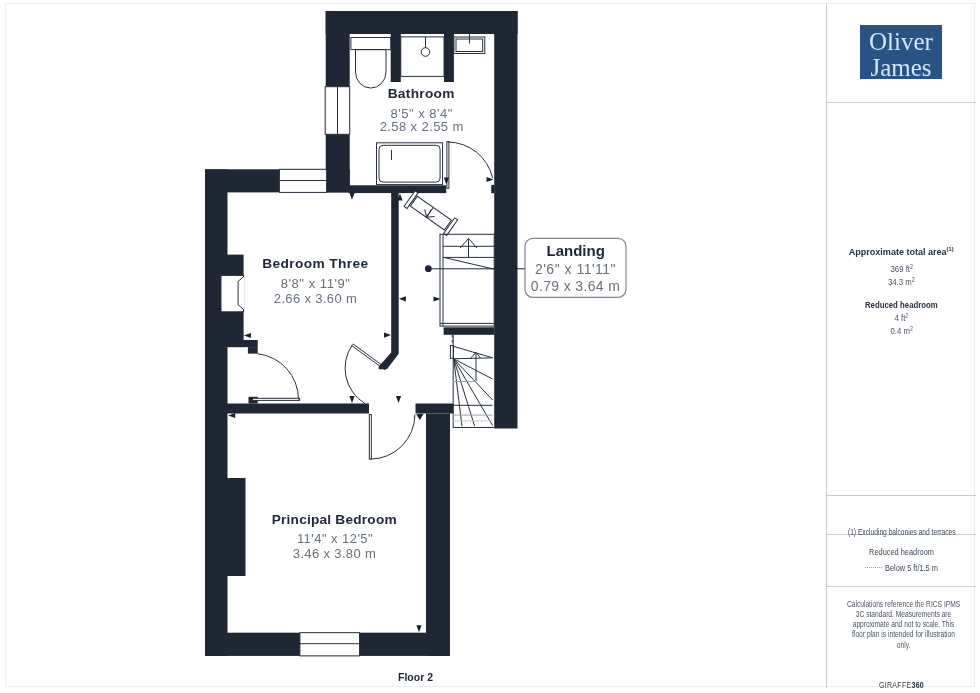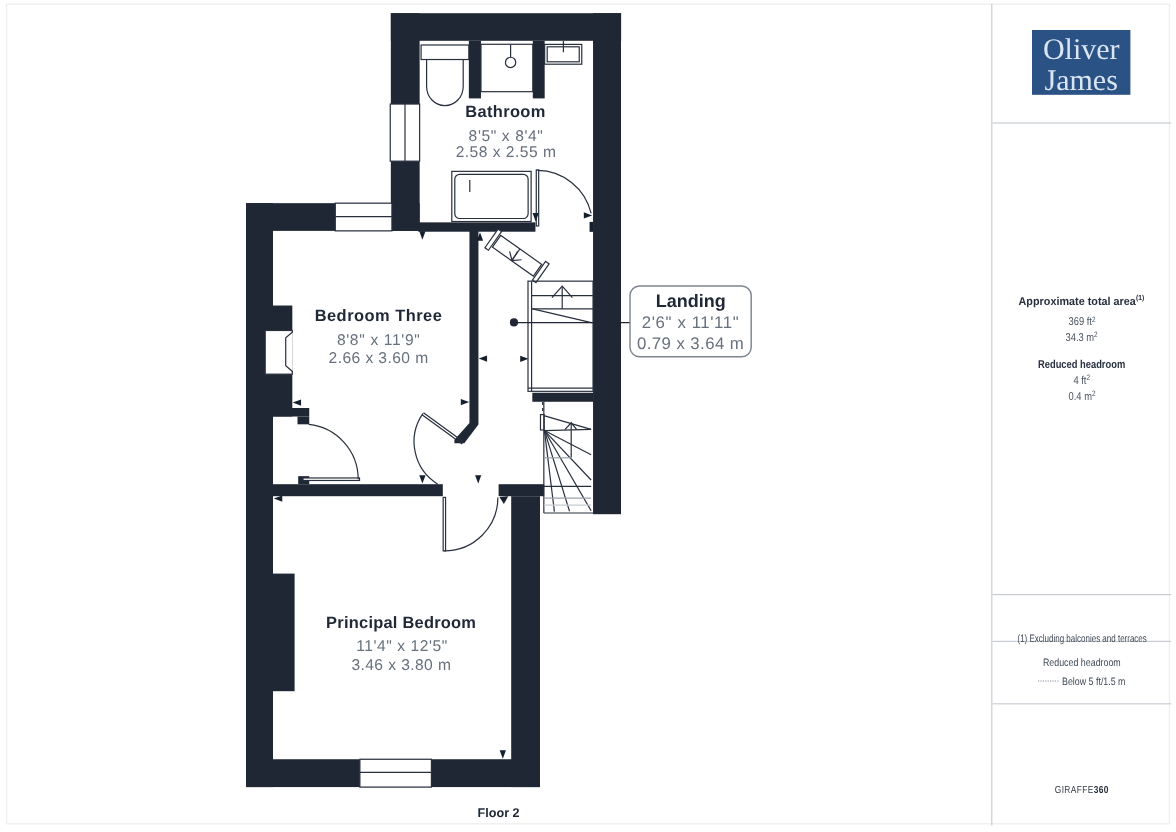--- a/index.html
+++ b/index.html
@@ -28,21 +28,22 @@
 <div class="sb" style="top:246px;font-size:9.5px;font-weight:bold;color:#27303f;"><span class="sx" style="transform:scaleX(0.95);">Approximate total area<span style="font-size:6px;vertical-align:4px;">(1)</span></span></div>
 <div class="sb" style="top:263px;font-size:9.5px;"><span class="sx">369 ft<span style="font-size:6.5px;vertical-align:3px;">2</span></span></div>
 <div class="sb" style="top:275.5px;font-size:9.5px;"><span class="sx">34.3 m<span style="font-size:6.5px;vertical-align:3px;">2</span></span></div>
 <div class="sb" style="top:298.5px;font-size:9.5px;font-weight:bold;color:#27303f;"><span class="sx">Reduced headroom</span></div>
 <div class="sb" style="top:312px;font-size:9.5px;"><span class="sx">4 ft<span style="font-size:6.5px;vertical-align:3px;">2</span></span></div>
 <div class="sb" style="top:325px;font-size:9.5px;"><span class="sx">0.4 m<span style="font-size:6.5px;vertical-align:3px;">2</span></span></div>
 <div class="sb" style="top:507px;font-size:9px;color:#3e4856;margin-top:20px;"><span class="sx" style="transform:scaleX(0.74);">(1) Excluding balconies and terraces</span></div>
 <div class="sb" style="top:547px;font-size:9px;color:#3e4856;"><span class="sx">Reduced headroom</span></div>
 <div style="position:absolute;left:865px;top:567px;width:17px;height:1px;border-top:1px dotted #9aa0a8;"></div>
 <div style="position:absolute;left:885px;top:562.5px;font-size:9px;color:#3e4856;"><span class="sx" style="transform-origin:left center;">Below 5 ft/1.5 m</span></div>
-<div class="sb" style="top:653px;font-size:8.5px;color:#353d49;"><span class="sx" style="letter-spacing:0.4px;">GIRAFFE<b style="color:#222b38;">360</b></span></div>
+<div class="sb" style="top:599px;font-size:9px;line-height:10.15px;"><span class="sx" style="transform:scaleX(0.74);">Calculations reference the RICS IPMS<br>3C standard. Measurements are<br>approximate and not to scale. This<br>floor plan is intended for illustration<br>only.</span></div>
+<div class="sb" style="top:680px;font-size:8.5px;color:#353d49;"><span class="sx" style="letter-spacing:0.4px;">GIRAFFE<b style="color:#222b38;">360</b></span></div>
 
 <svg width="980" height="693" viewBox="0 0 980 693" style="position:absolute;left:0;top:0;" fill="none" stroke="none">
 <g fill="#1f2734">
 
 <rect x="325.7" y="11" width="191.9" height="23"></rect>
 <rect x="325.7" y="11" width="24" height="181.4"></rect>
 <rect x="494.2" y="11" width="23.3" height="417.5"></rect>
 <rect x="390.7" y="34" width="10.1" height="48"></rect>
 <rect x="444" y="34" width="9.9" height="48"></rect>
 <rect x="348.5" y="185.3" width="97.7" height="7.8"></rect>

